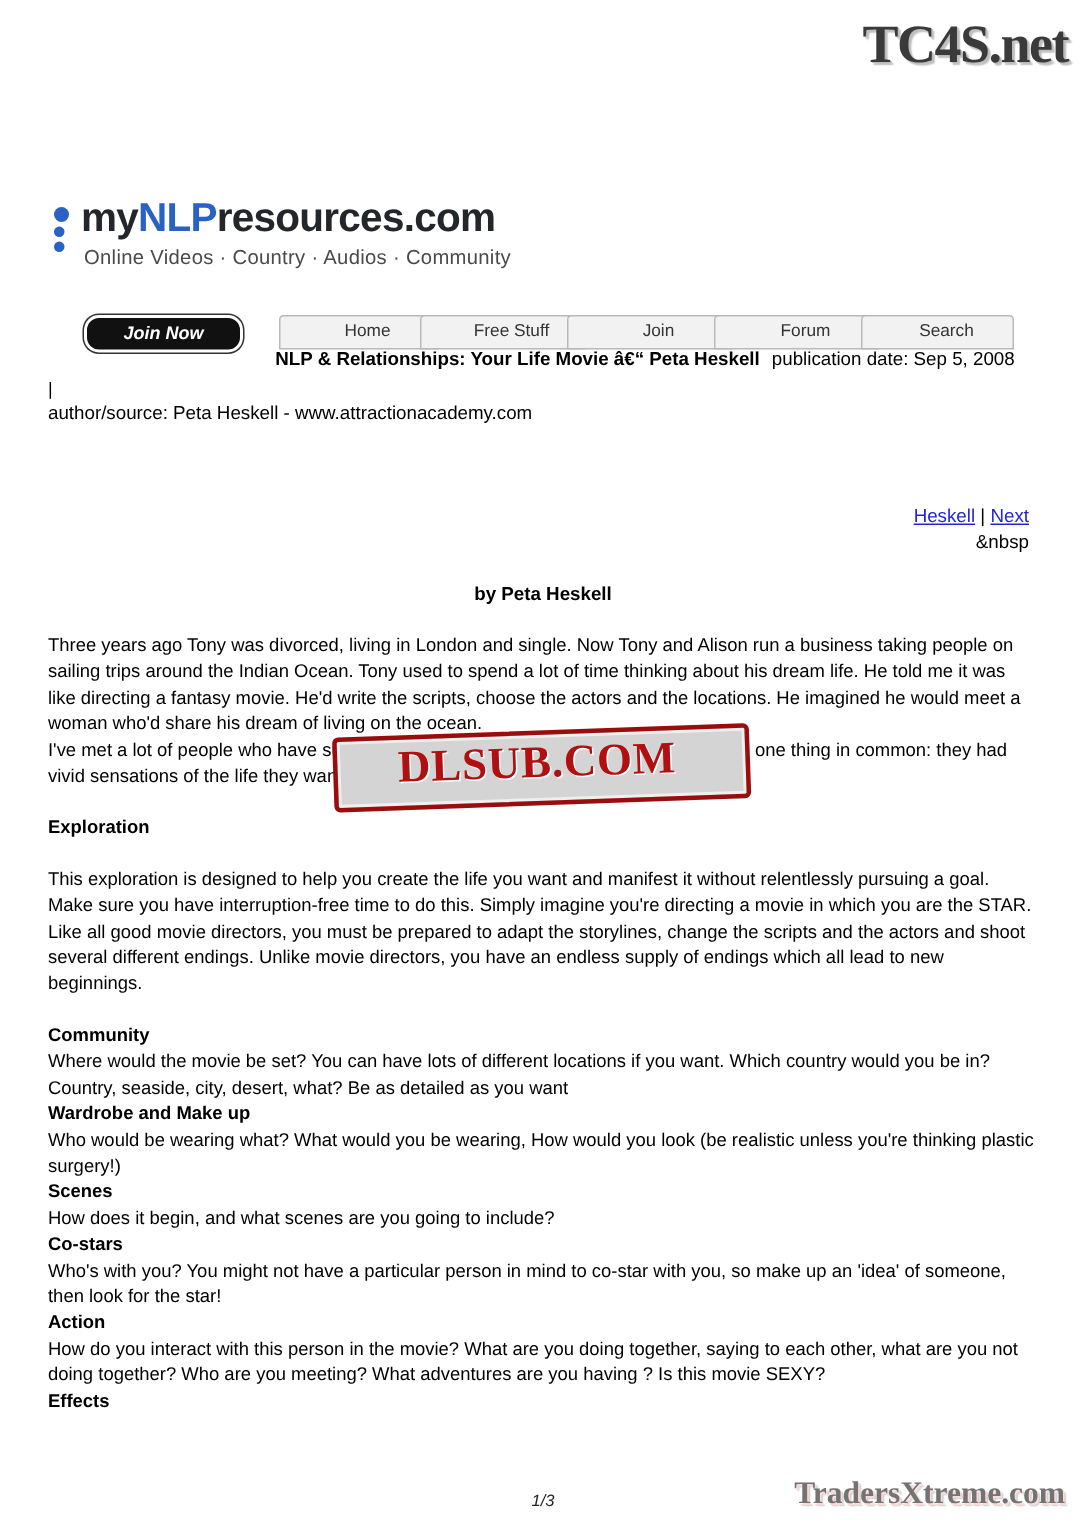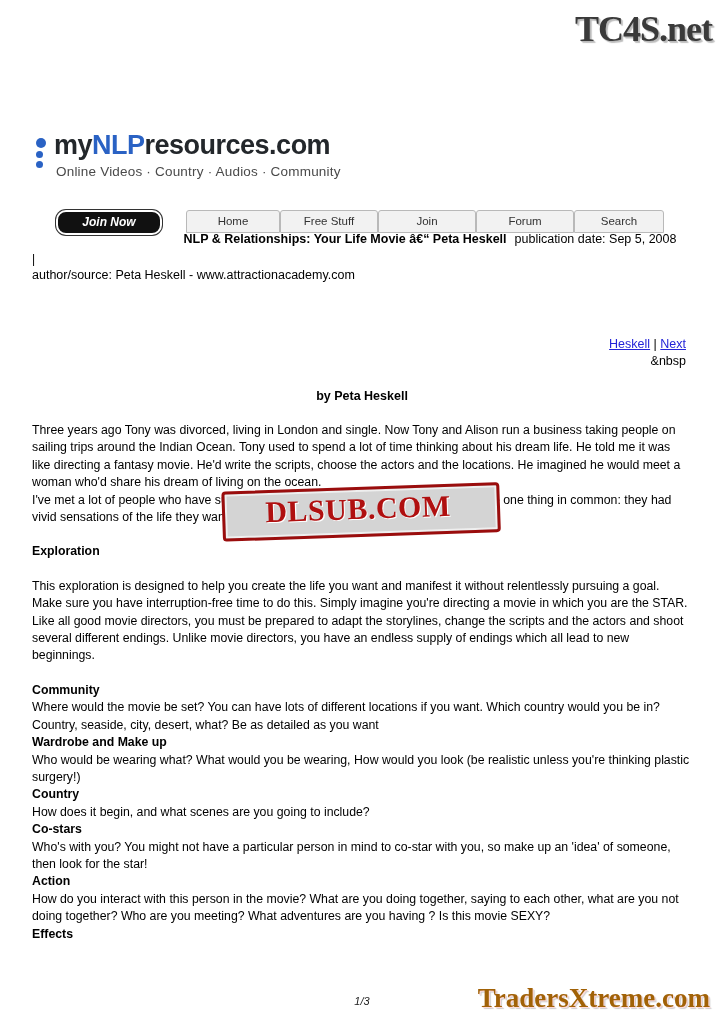--- a/index.html
+++ b/index.html
@@ -146,20 +146,21 @@
     top: 0;
     height: 21px;
     line-height: 21px;
     text-align: center;
     font-size: 11.5px;
     color: #333;
     background: #f2f2f2;
     border: 1px solid #b9b9b9;
     border-radius: 3px 3px 0 0;
     font-family: "Liberation Sans", sans-serif;
+    padding-left: 12px;
   }
   .tab-home   { left: 130px; width: 92px; }
   .tab-free   { left: 224px; width: 96px; }
   .tab-shop   { left: 322px; width: 96px; }
   .tab-forum  { left: 420px; width: 96px; }
   .tab-search { left: 518px; width: 88px; }
 
   
   .title-line {
     position: absolute;
@@ -275,22 +276,22 @@
     font-size: 11px;
     font-style: italic;
     color: #222;
   }
   .footer-brand {
     position: absolute;
     right: 14px;
     top: 983px;
     font-family: "Liberation Serif", serif;
     font-weight: bold;
-    font-size: 27px;
-    color: #a16207;
+    font-size: 21px;
+    color: #737373;
     text-shadow: 1px 1px 0 #ffd9d9, 2px 2px 1px rgba(0,0,0,.2);
     white-space: nowrap;
   }
 </style>
 </head>
 <body>
 
 <div class="tc4s-brand">TC4S.net</div>
 
 <div class="header-wrap">
@@ -336,21 +337,21 @@
   <p>I've met a lot of people who have successfully created their dream lives and they have one thing in common: they had vivid sensations of the life they wanted.</p>
   <div class="spacer"></div>
   <p class="head-b">Exploration</p>
   <div class="spacer"></div>
   <p>This exploration is designed to help you create the life you want and manifest it without relentlessly pursuing a goal. Make sure you have interruption-free time to do this. Simply imagine you're directing a movie in which you are the STAR. Like all good movie directors, you must be prepared to adapt the storylines, change the scripts and the actors and shoot several different endings. Unlike movie directors, you have an endless supply of endings which all lead to new beginnings.</p>
   <div class="spacer"></div>
   <p class="head-b">Community</p>
   <p>Where would the movie be set? You can have lots of different locations if you want. Which country would you be in? Country, seaside, city, desert, what? Be as detailed as you want</p>
   <p class="head-b">Wardrobe and Make up</p>
   <p>Who would be wearing what? What would you be wearing, How would you look (be realistic unless you're thinking plastic surgery!)</p>
-  <p class="head-b">Country</p>
+  <p class="head-b">Scenes</p>
   <p>How does it begin, and what scenes are you going to include?</p>
   <p class="head-b">Co-stars</p>
   <p>Who's with you? You might not have a particular person in mind to co-star with you, so make up an 'idea' of someone, then look for the star!</p>
   <p class="head-b">Action</p>
   <p>How do you interact with this person in the movie? What are you doing together, saying to each other, what are you not doing together? Who are you meeting? What adventures are you having ? Is this movie SEXY?</p>
   <p class="head-b">Effects</p>
 </div>
 
 <div class="watermark">
   <div class="wm-box"></div>

